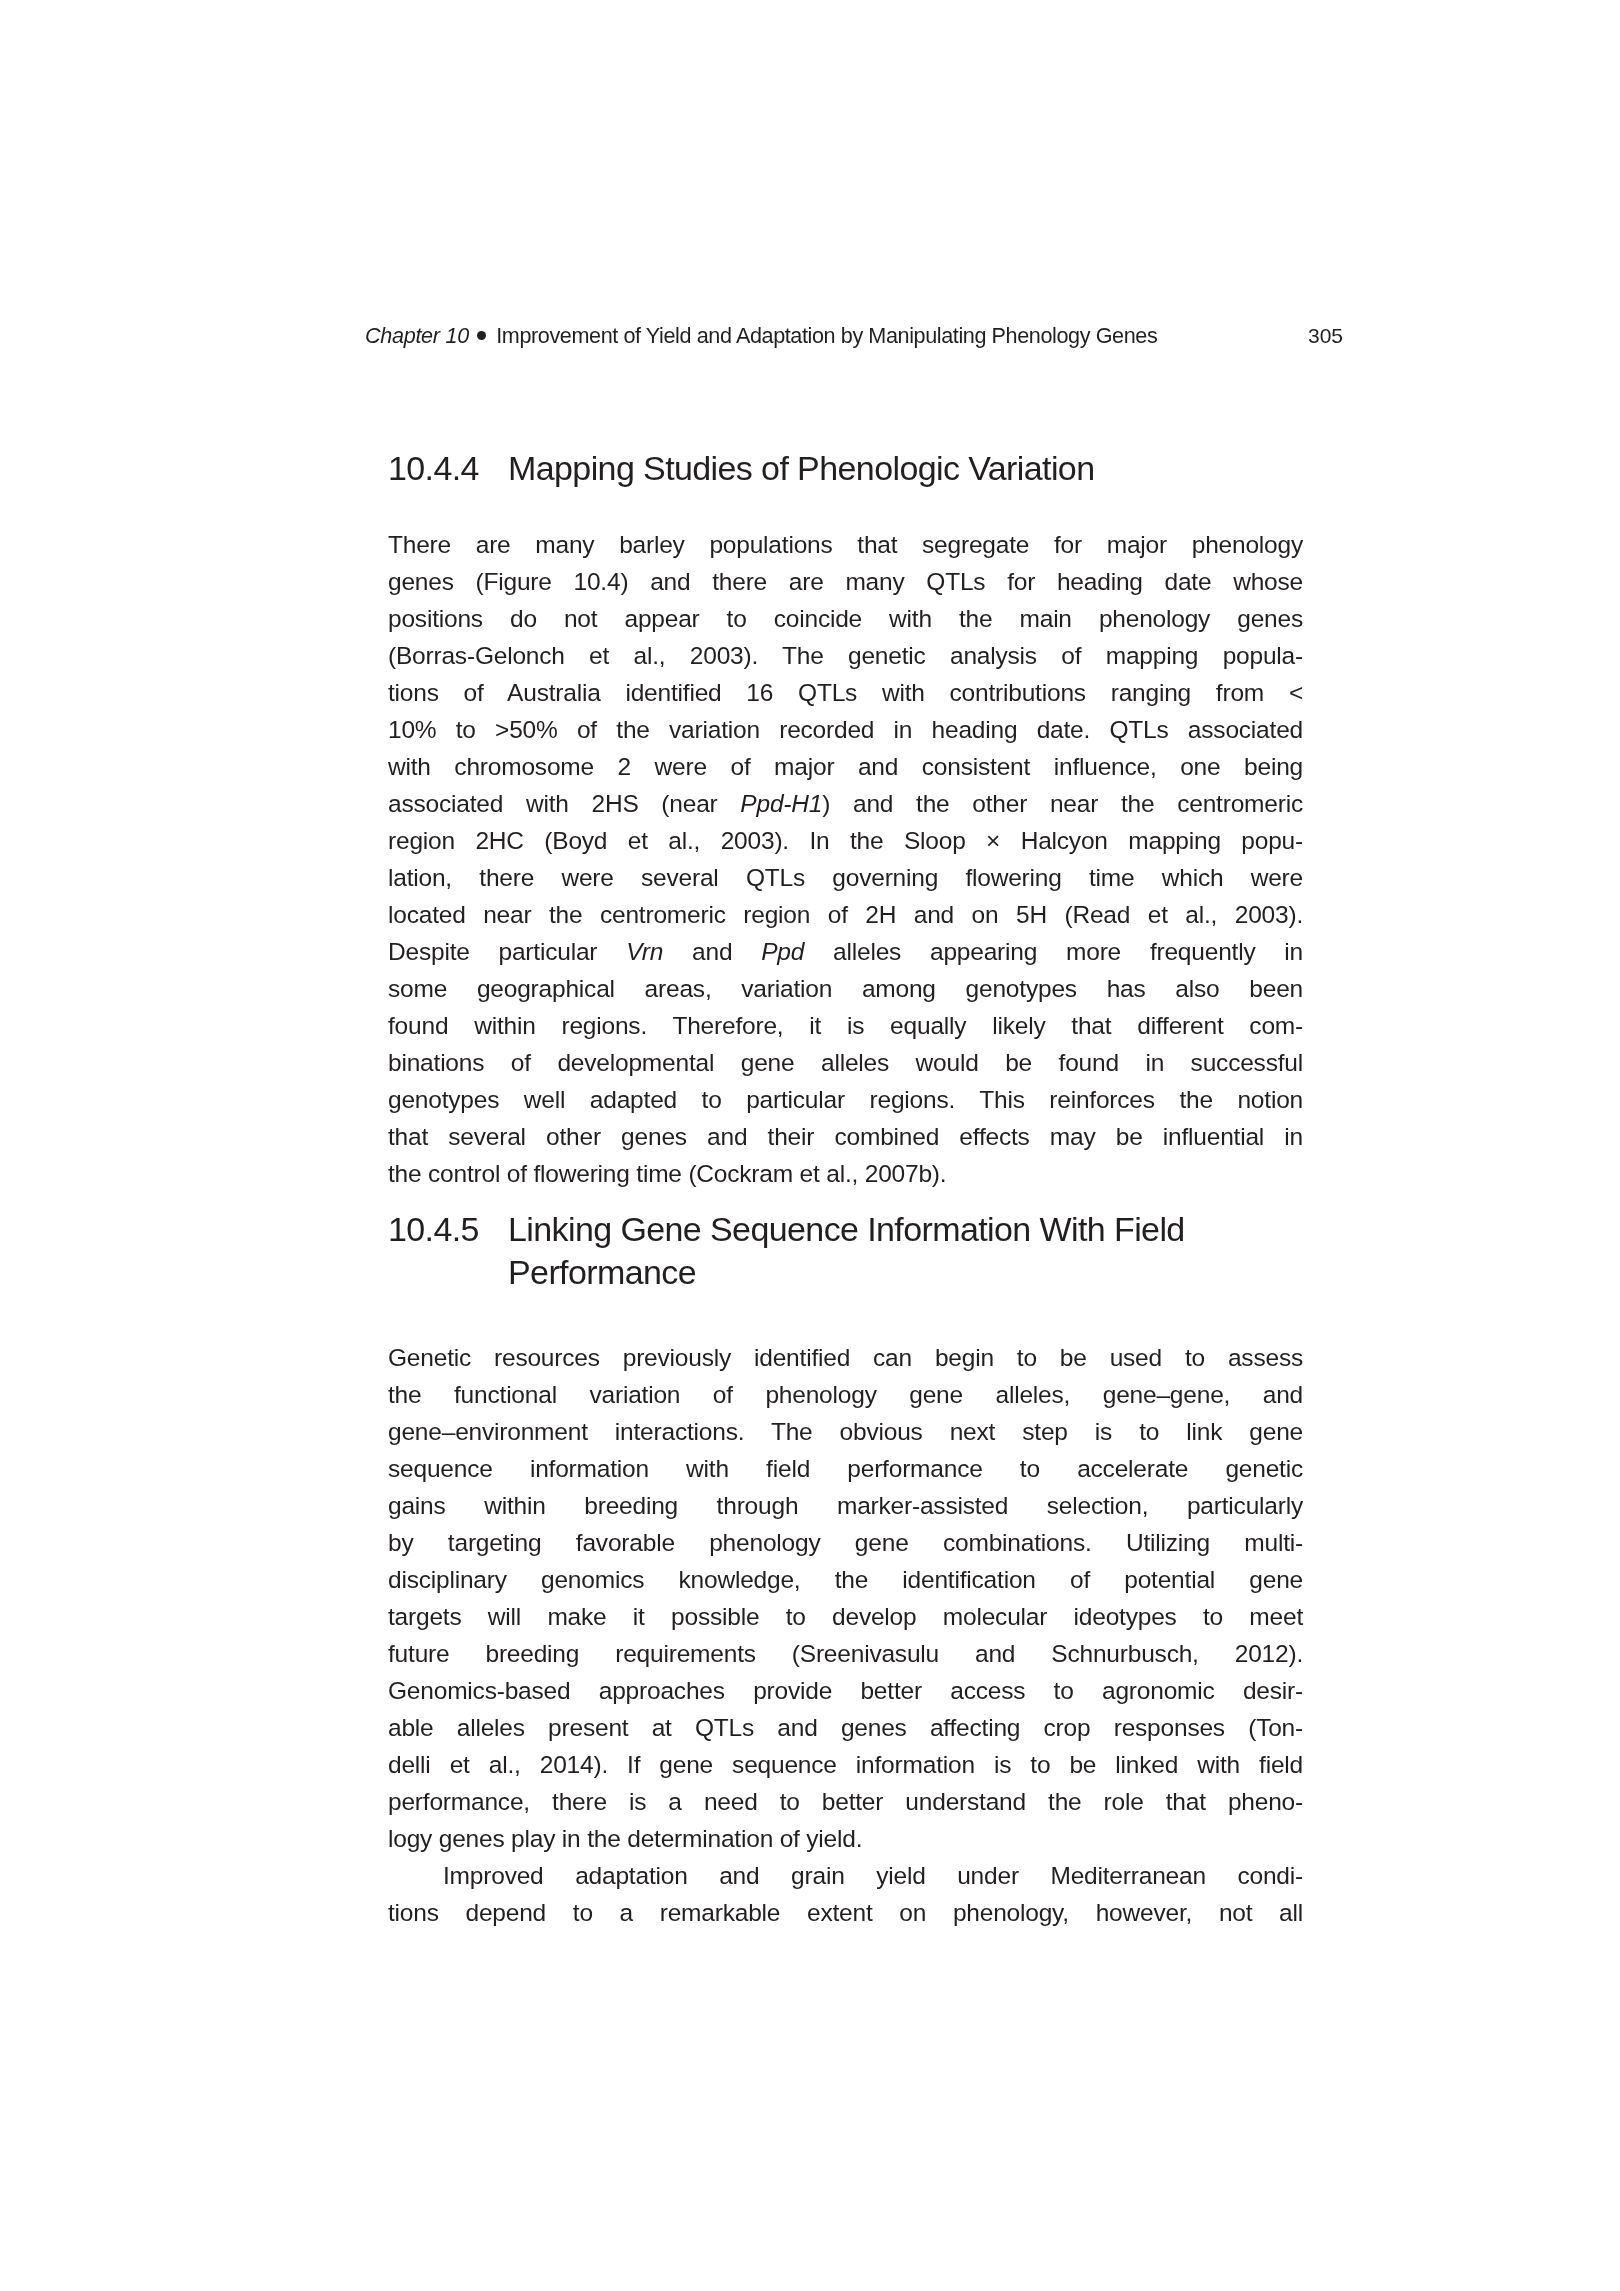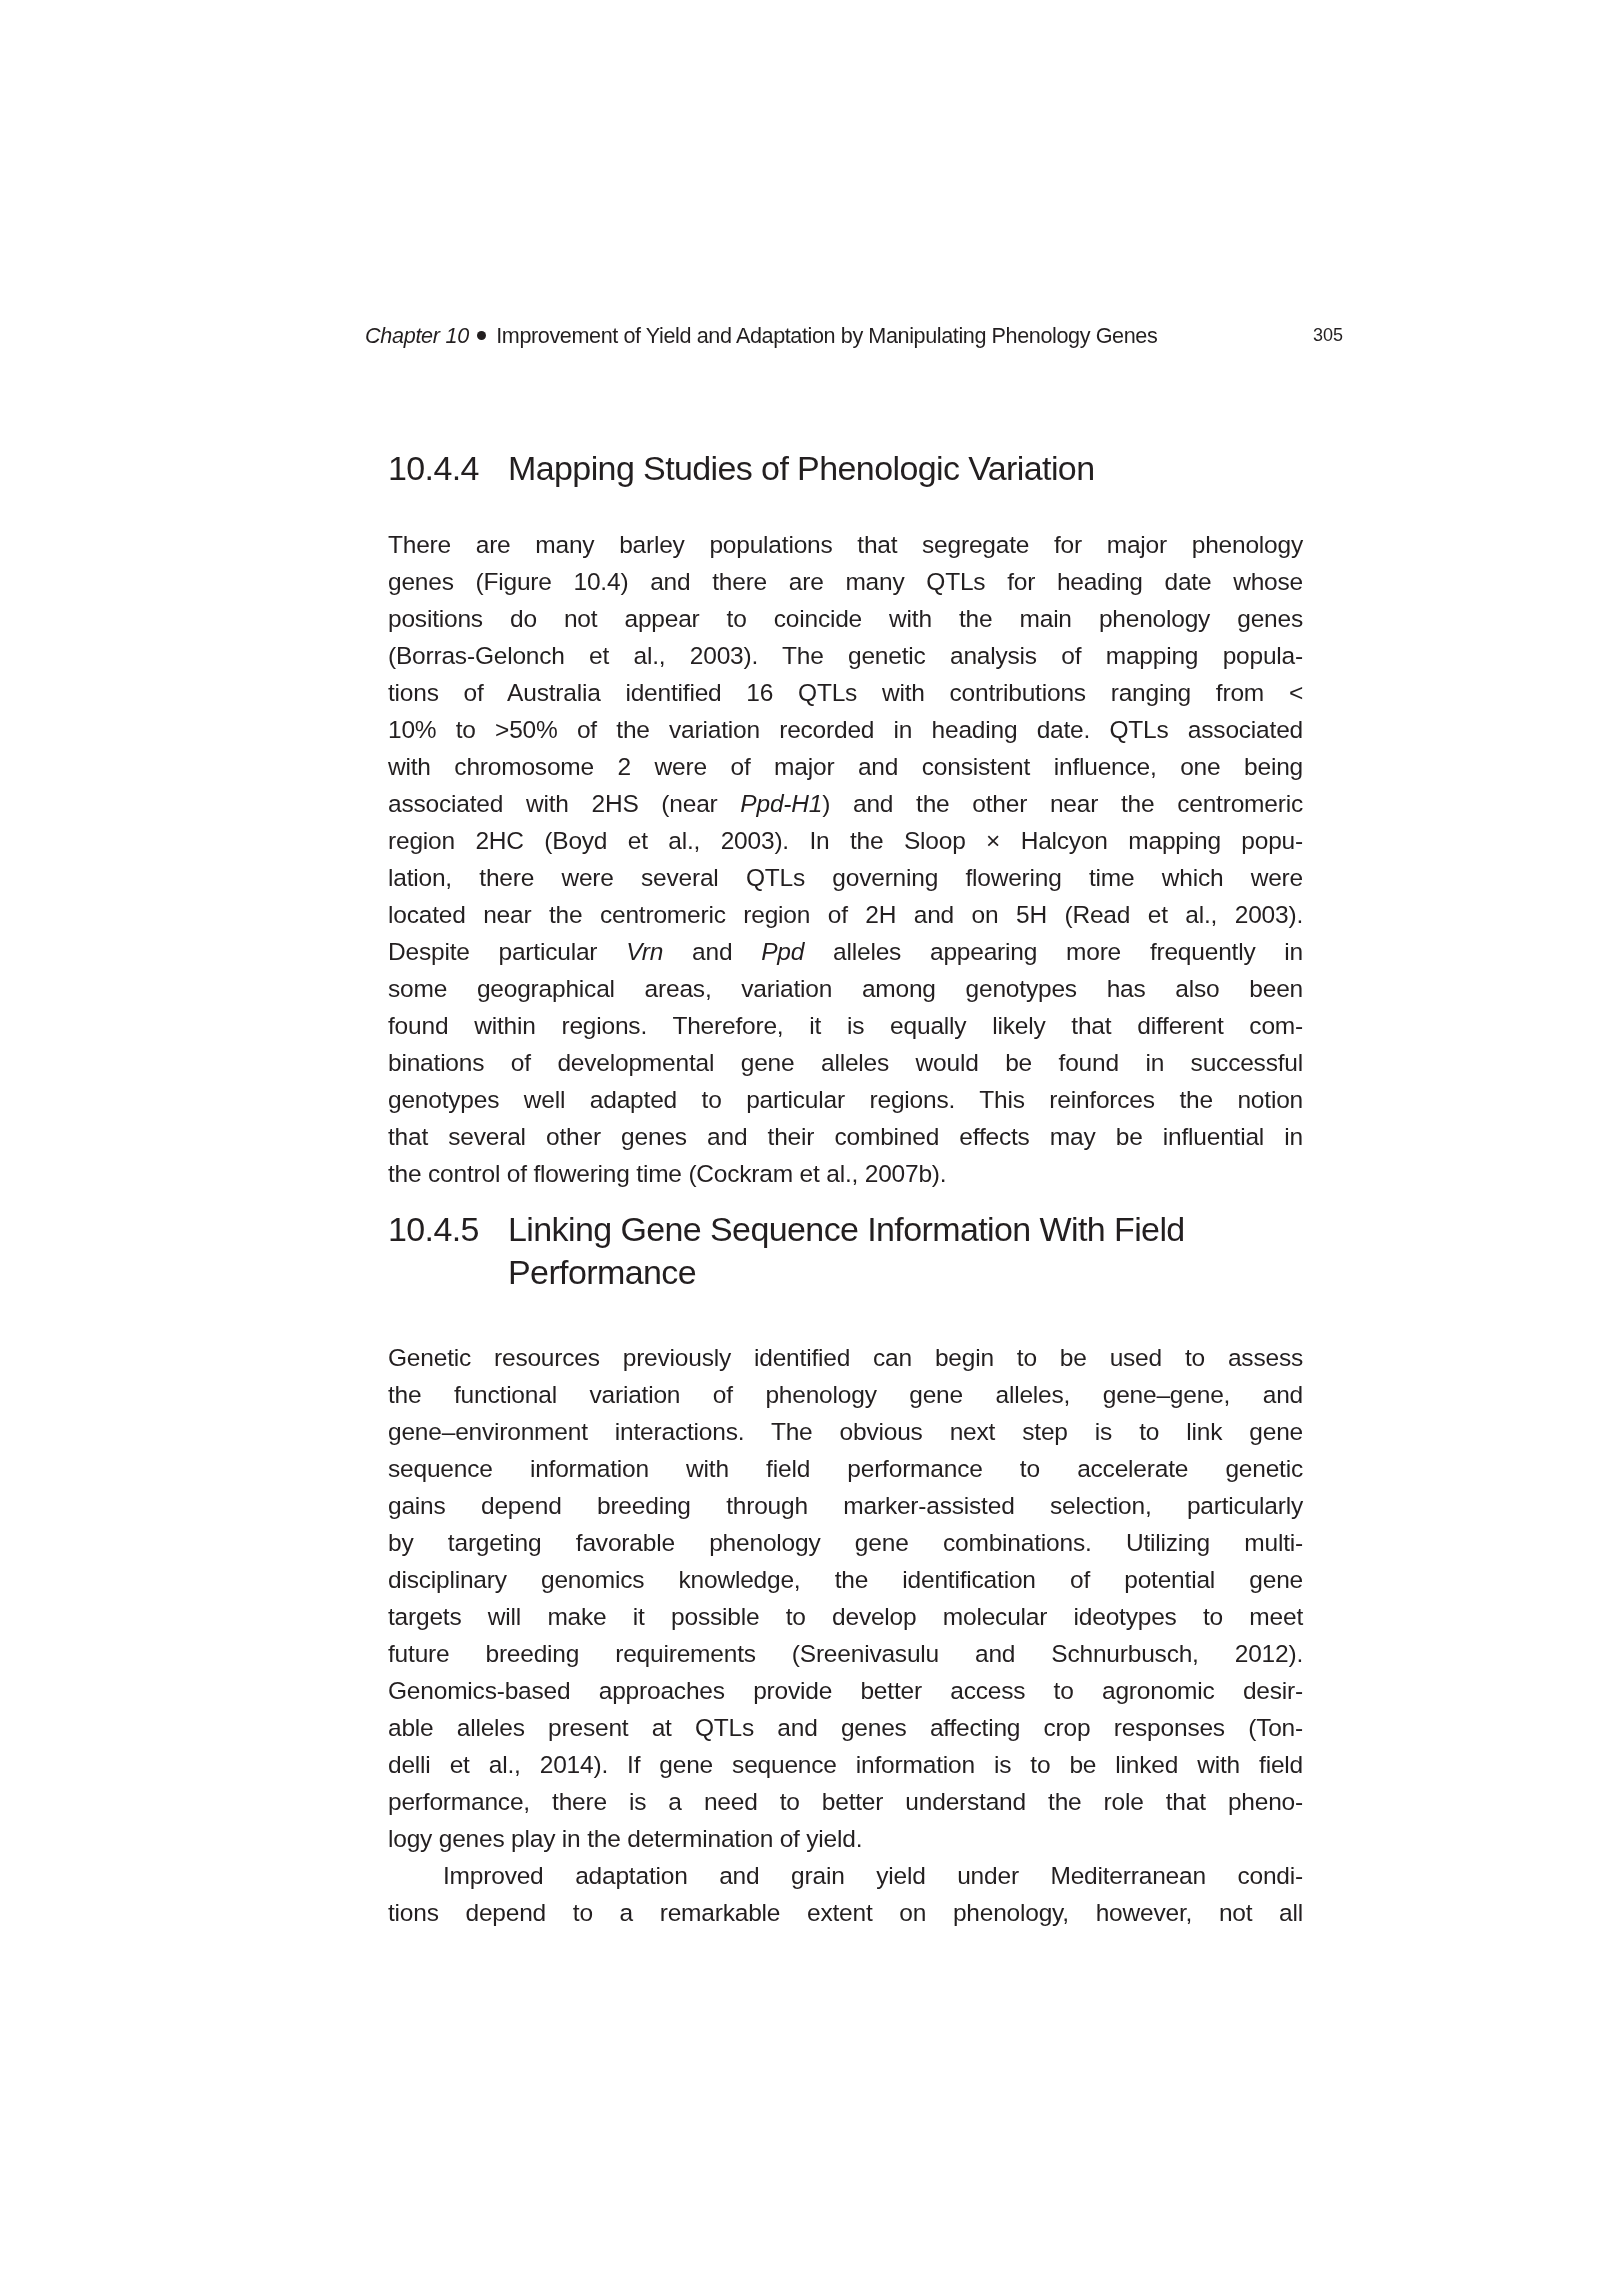--- a/index.html
+++ b/index.html
@@ -6,21 +6,21 @@
     body { width: 1620px; height: 2292px; position: relative; overflow: hidden; color: #231f20; }
     .page { position: absolute; left: 0; top: 0; width: 1304px; height: 2292px; background: #fff; }
     .running-head {
       position: absolute; left: 365px; top: 316px; width: 978px; height: 39px;
       font-family: "Liberation Sans", sans-serif; font-size: 21.6px; color: #231f20;
       display: flex; align-items: center;
     }
     .running-head .chap { font-style: italic; letter-spacing: -0.3px; }
     .running-head .bullet { display: inline-block; width: 9.8px; height: 9.8px; border-radius: 50%; background: #231f20; margin: 0 9.8px 0 7.8px; }
     .running-head .title { letter-spacing: -0.4px; }
-    .running-head .pageno { position: absolute; right: 0; font-size: 18px; }
+    .running-head .pageno { position: absolute; right: 0; font-size: 21px; }
     .section-heading {
       position: absolute; left: 388px; width: 931px;
       font-family: "Liberation Sans", sans-serif; font-size: 34px; color: #231f20;
       letter-spacing: -0.6px; line-height: 43px;
     }
     .section-heading .num { display: inline-block; width: 120px; }
     .section-heading .cont { display: block; padding-left: 120px; }
     .body-text {
       position: absolute; left: 388px; width: 915px;
       font-family: "Liberation Sans", sans-serif; font-size: 24.5px; color: #231f20; margin-top: 19px;
@@ -76,21 +76,21 @@
     <span class="num">10.4.5</span><span>Linking Gene Sequence Information With Field</span>
     <span class="cont">Performance</span>
   </div>
 
   <div class="body-text" id="sec1" style="top:1320px;">
       <div>
         <span class="line">Genetic resources previously identified can begin to be used to assess</span>
         <span class="line">the functional variation of phenology gene alleles, gene–gene, and</span>
         <span class="line">gene–environment interactions. The obvious next step is to link gene</span>
         <span class="line">sequence information with field performance to accelerate genetic</span>
-        <span class="line">gains depend breeding through marker-assisted selection, particularly</span>
+        <span class="line">gains within breeding through marker-assisted selection, particularly</span>
         <span class="line">by targeting favorable phenology gene combinations. Utilizing multi-</span>
         <span class="line">disciplinary genomics knowledge, the identification of potential gene</span>
         <span class="line">targets will make it possible to develop molecular ideotypes to meet</span>
         <span class="line">future breeding requirements (Sreenivasulu and Schnurbusch, 2012).</span>
         <span class="line">Genomics-based approaches provide better access to agronomic desir-</span>
         <span class="line">able alleles present at QTLs and genes affecting crop responses (Ton-</span>
         <span class="line">delli et al., 2014). If gene sequence information is to be linked with field</span>
         <span class="line">performance, there is a need to better understand the role that pheno-</span>
         <span class="line last">logy genes play in the determination of yield.</span>
       </div>

